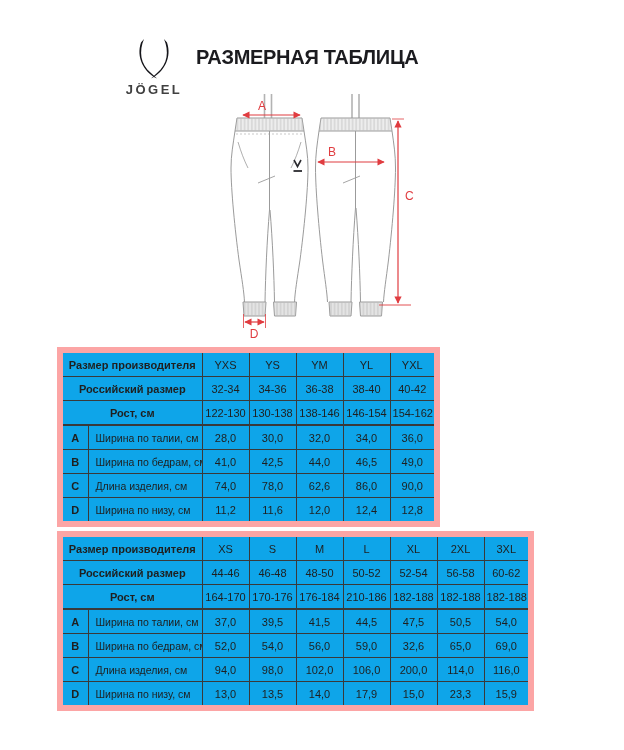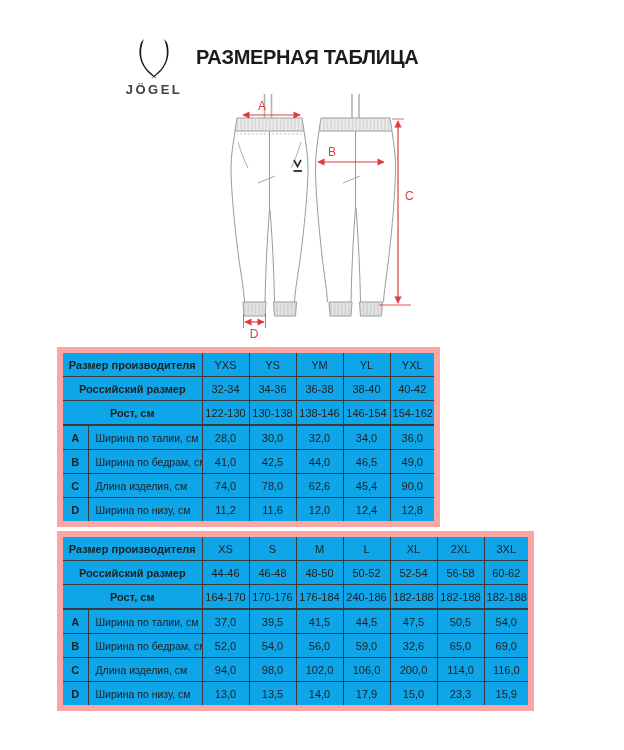--- a/index.html
+++ b/index.html
@@ -167,21 +167,21 @@
       <td>44,0</td>
       <td>46,5</td>
       <td>49,0</td>
     </tr>
     <tr>
       <td class="ltr">C</td>
       <td class="lbl">Длина изделия, см</td>
       <td>74,0</td>
       <td>78,0</td>
       <td>62,6</td>
-      <td>45,4</td>
+      <td>86,0</td>
       <td>90,0</td>
     </tr>
     <tr>
       <td class="ltr">D</td>
       <td class="lbl">Ширина по низу, см</td>
       <td>11,2</td>
       <td>11,6</td>
       <td>12,0</td>
       <td>12,4</td>
       <td>12,8</td>
@@ -220,21 +220,21 @@
       <td>50-52</td>
       <td>52-54</td>
       <td>56-58</td>
       <td>60-62</td>
     </tr>
     <tr class="sep">
       <td colspan="2" class="hl">Рост, см</td>
       <td>164-170</td>
       <td>170-176</td>
       <td>176-184</td>
-      <td>240-186</td>
+      <td>210-186</td>
       <td>182-188</td>
       <td>182-188</td>
       <td>182-188</td>
     </tr>
     <tr>
       <td class="ltr">A</td>
       <td class="lbl">Ширина по талии, см</td>
       <td>37,0</td>
       <td>39,5</td>
       <td>41,5</td>

